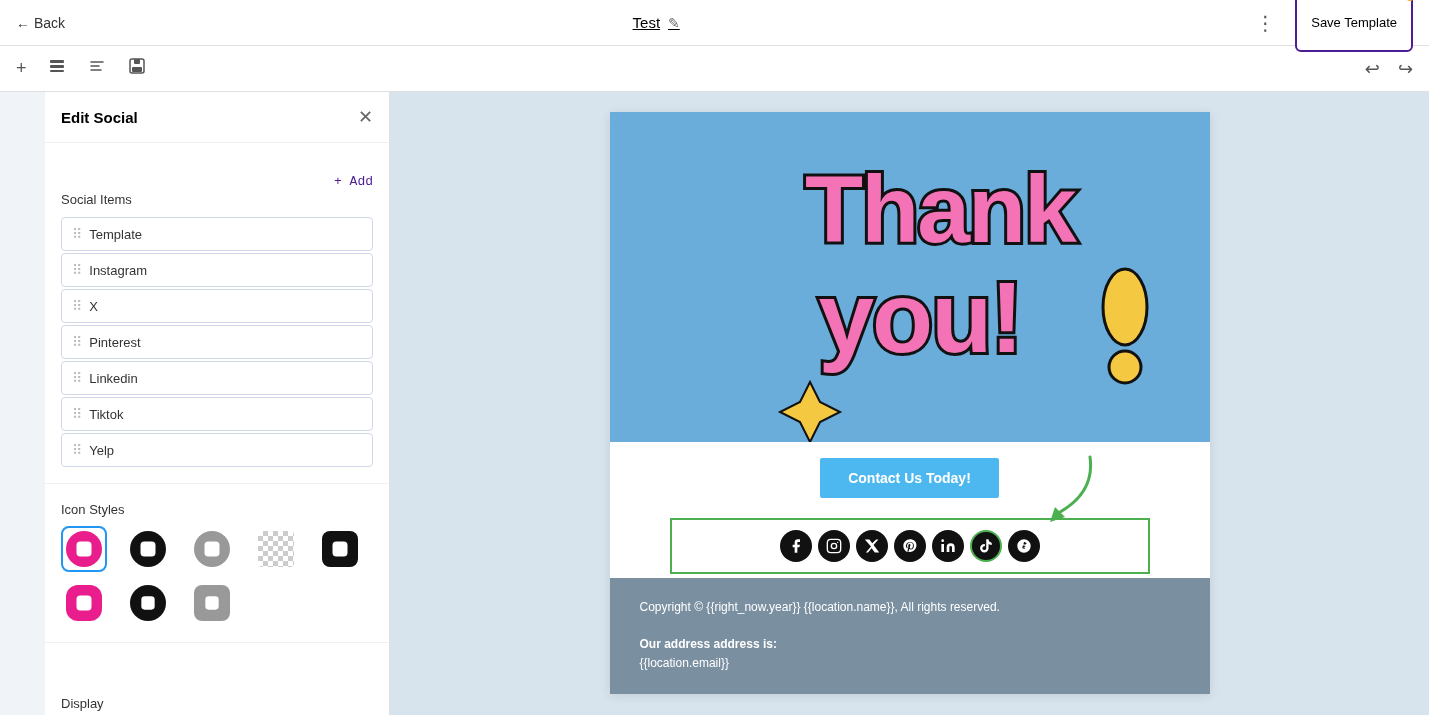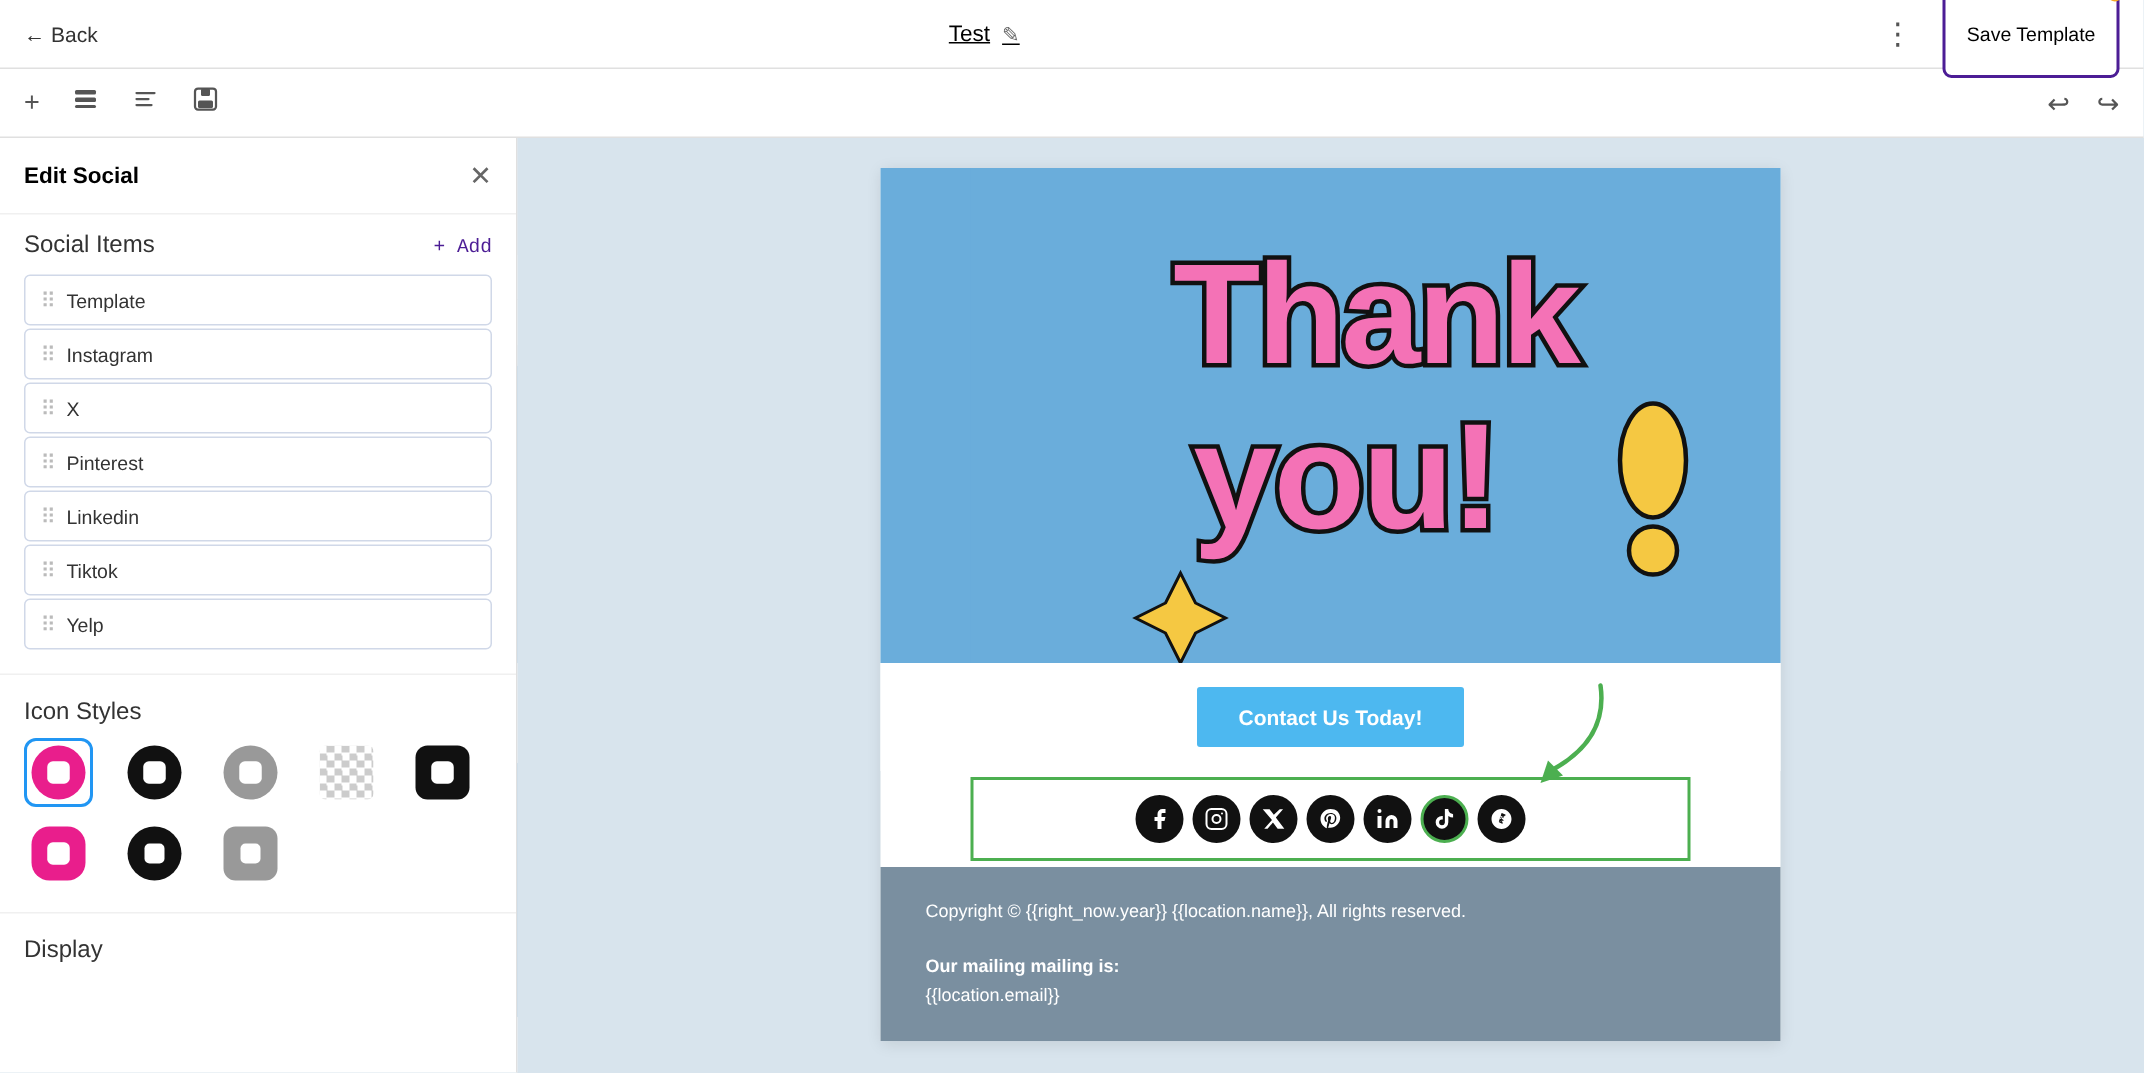--- a/index.html
+++ b/index.html
@@ -55,21 +55,21 @@
       justify-content: space-between;
     }
     .toolbar2-left { display: flex; align-items: center; gap: 12px; }
     .toolbar2-right { display: flex; align-items: center; gap: 10px; }
     .tool-btn { background: none; border: none; cursor: pointer; color: #555; font-size: 18px; padding: 4px; }
 
     
     .layout {
       display: flex;
       position: fixed;
-      top: 92px; left: 0; right: 0; bottom: 0;
+      top: 92px; left: 0; right: 0; bottom: 0; padding-left: 45px;
     }
 
     
     .sidebar {
       width: 345px;
       background: #fff;
       border-right: 1px solid #e0e0e0;
       overflow-y: auto;
       flex-shrink: 0;
     }
@@ -83,21 +83,21 @@
     .sidebar-title { font-size: 15px; font-weight: 600; }
     .close-btn { background: none; border: none; cursor: pointer; font-size: 18px; color: #666; }
 
     .sidebar-section { padding: 12px 16px; }
     .section-header {
       display: flex;
       align-items: center;
       justify-content: space-between;
       margin-bottom: 10px;
     }
-    .section-label { font-size: 16px; font-weight: 500; color: #333; }
+    .section-label { font-size: 13px; font-weight: 500; color: #333; margin-top: 37px; }
     .add-btn { color: #4c1d95; font-size: 13px; background: none; border: none; cursor: pointer; font-family: Liberation Mono, monospace; }
 
     
     .social-list { display: flex; flex-direction: column; gap: 2px; }
     .social-item {
       display: flex;
       align-items: center;
       gap: 8px;
       padding: 8px 10px;
       border: 1px solid #d0d8e8;
@@ -538,21 +538,21 @@
               <svg width="16" height="16" viewBox="0 0 24 24" fill="white">
                   <path d="M12 2C6.48 2 2 6.48 2 12s4.48 10 10 10 10-4.48 10-10S17.52 2 12 2zm.74 14.63l-2.78-1.13c-.49-.2-.54-.54-.11-.78l1.41-.78c.43-.24.91-.16 1.08.18l.84 1.68c.19.39-.05.99-.44.83zm1.13-3.12l-3.82 1.21c-.52.16-.8-.1-.63-.59l.87-2.6c.17-.49.58-.72 1-.44l3.08 2.04c.4.27.02.54-.5.38zm-2.94-4.1c-.06-.53.26-.74.72-.47l1.47.84c.46.27.54.65.19.85l-2.55 1.47c-.35.2-.72-.02-.65-.56l.82-2.13zm3.84 0l-3.14 1.26c-.48.19-.77-.07-.65-.57l.84-3.47c.12-.5.5-.73 1-.5l2.92 1.46c.5.25.56.62.13.82l-1.1.5-.5 2.5-.5-2z"></path>
                 </svg>
             </div>
           </div>
         </div>
 
         <div class="footer-section">
           <p>Copyright © {{right_now.year}}  {{location.name}}, All rights reserved.</p>
           <br>
-          <p class="bold">Our mailing mailing is:</p>
+          <p class="bold">Our address address is:</p>
           <p>{{location.email}}</p>
         </div>
 
       </div>
     </div>
   </div>
 
 </div>
 
 </body></html>

